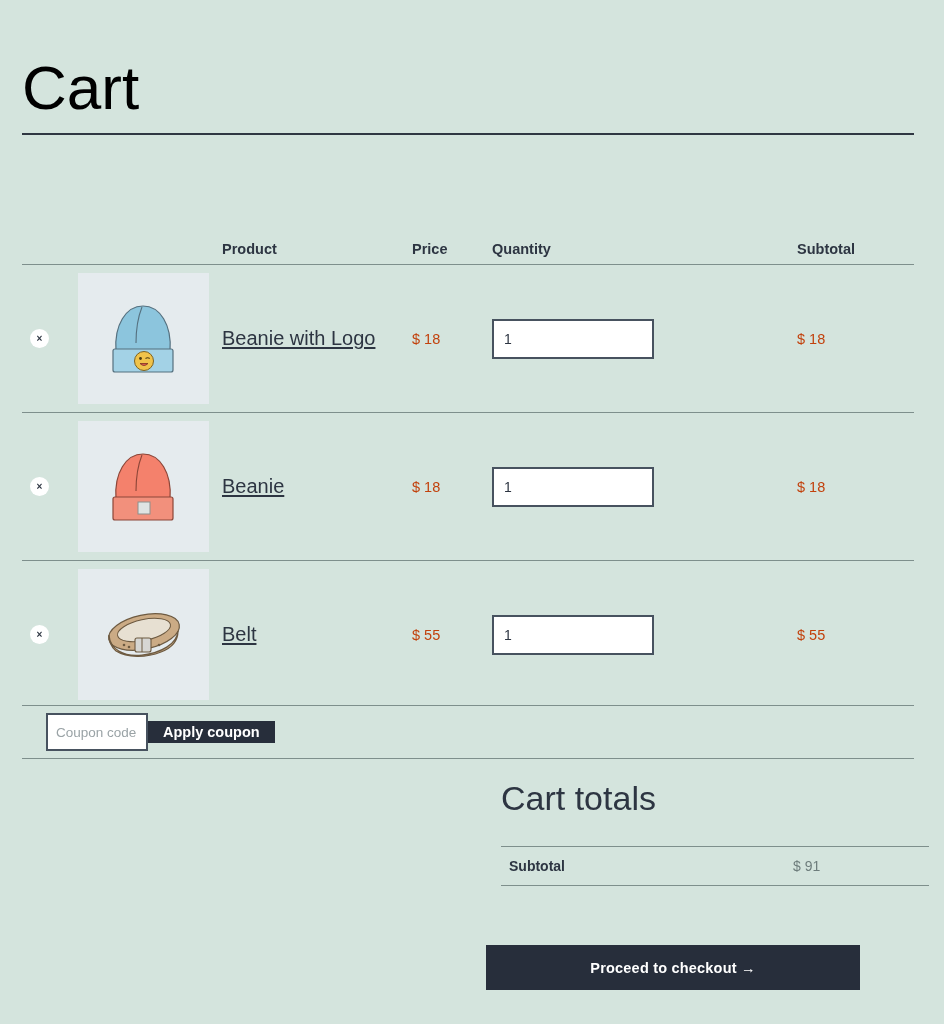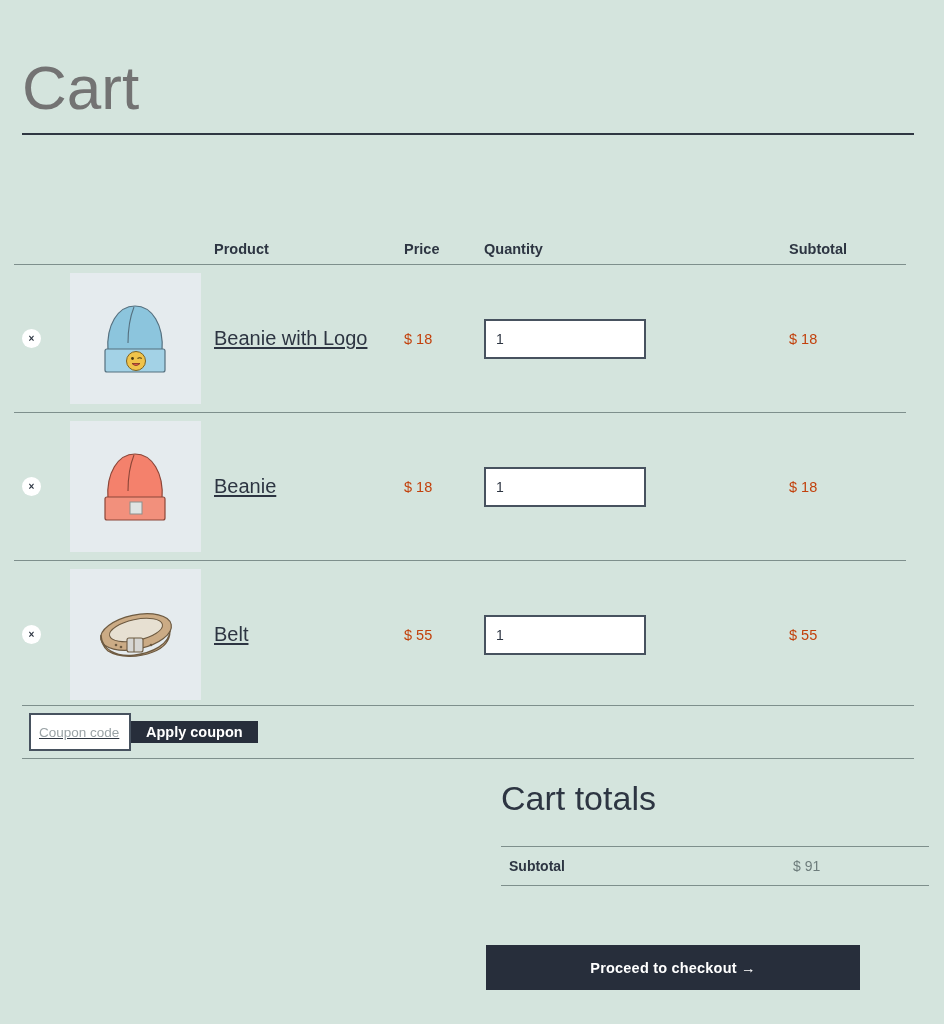--- a/index.html
+++ b/index.html
@@ -22,37 +22,37 @@
   }
 
   
   .page-title {
     position: absolute;
     left: 22px;
     top: 12px;
     font-size: 62px;
     font-weight: 300;
     letter-spacing: 0px;
-    color: #737373;
+    color: #000000;
     line-height: 1.1;
     white-space: nowrap;
   }
   .title-rule {
     position: absolute;
     left: 22px;
     top: 133px;
     width: 892px;
     height: 0;
     border-top: 2px solid #2f3742;
   }
 
   
   .cart-table {
     position: absolute;
-    left: 14px;
+    left: 22px;
     top: 228px;
     width: 892px;
   }
   .cart-head {
     display: flex;
     align-items: flex-end;
     height: 36px;
     border-bottom: 1px solid #7e8f8c;
   }
   .th {
@@ -152,22 +152,21 @@
   }
   .coupon-input {
     width: 102px;
     height: 38px;
     background: #ffffff;
     border: 2px solid #47525f;
     box-sizing: border-box;
     display: flex;
     align-items: center;
     padding: 0 8px;
-    margin-left: 7px;
-    text-decoration: underline;
+    margin-left: 24px;
   }
   .coupon-input input {
     border: none;
     outline: none;
     background: transparent;
     font-family: "Liberation Sans", sans-serif;
     font-size: 13.5px;
     color: #2d3542;
     width: 100%;
     padding: 0;

